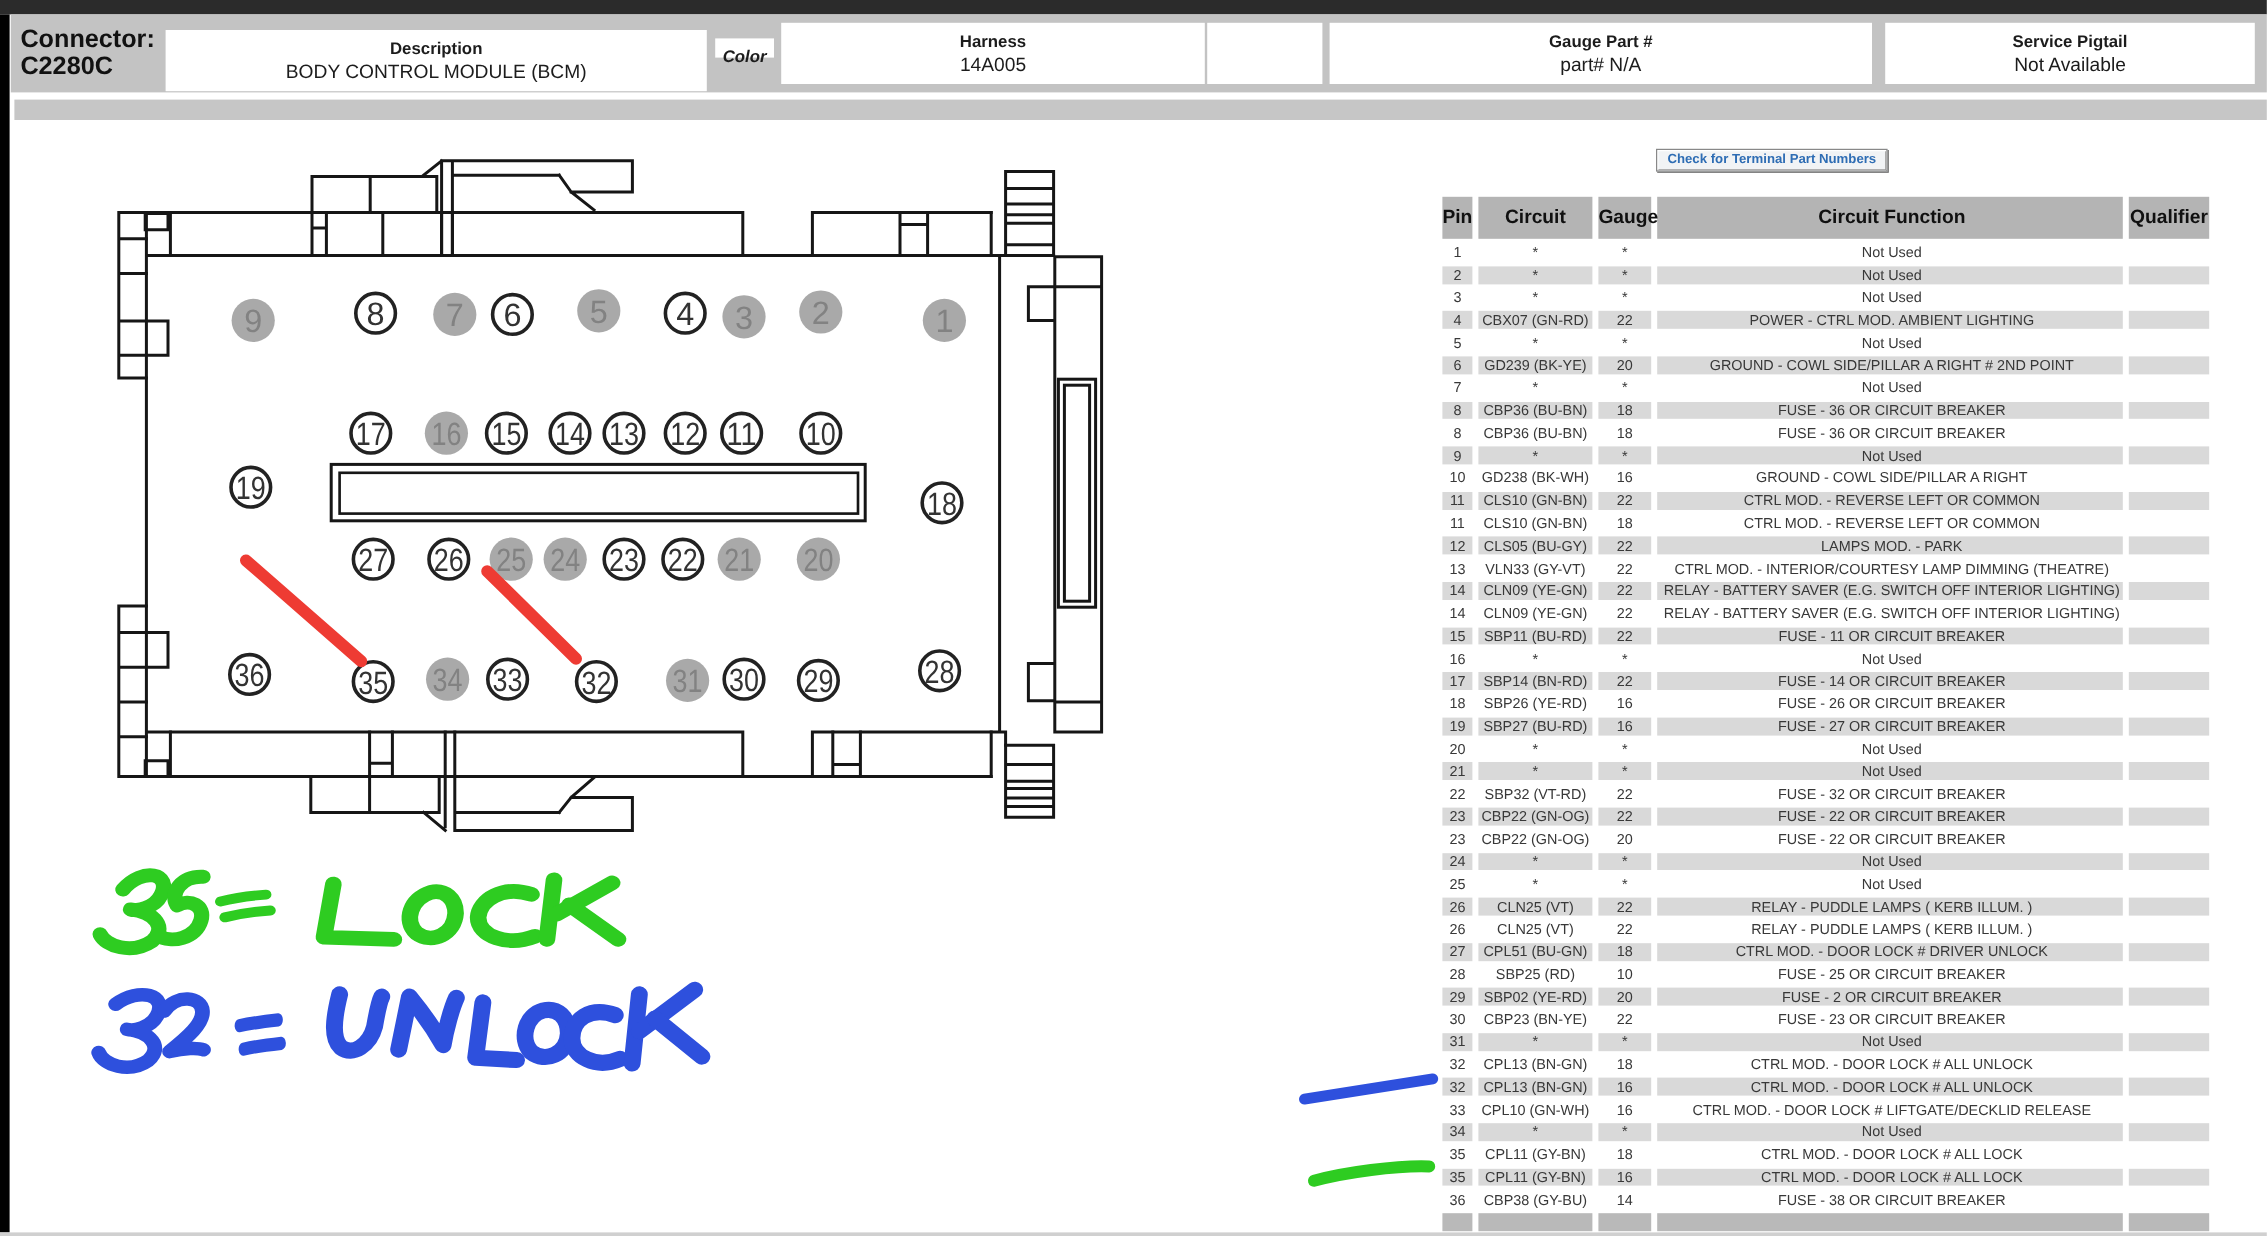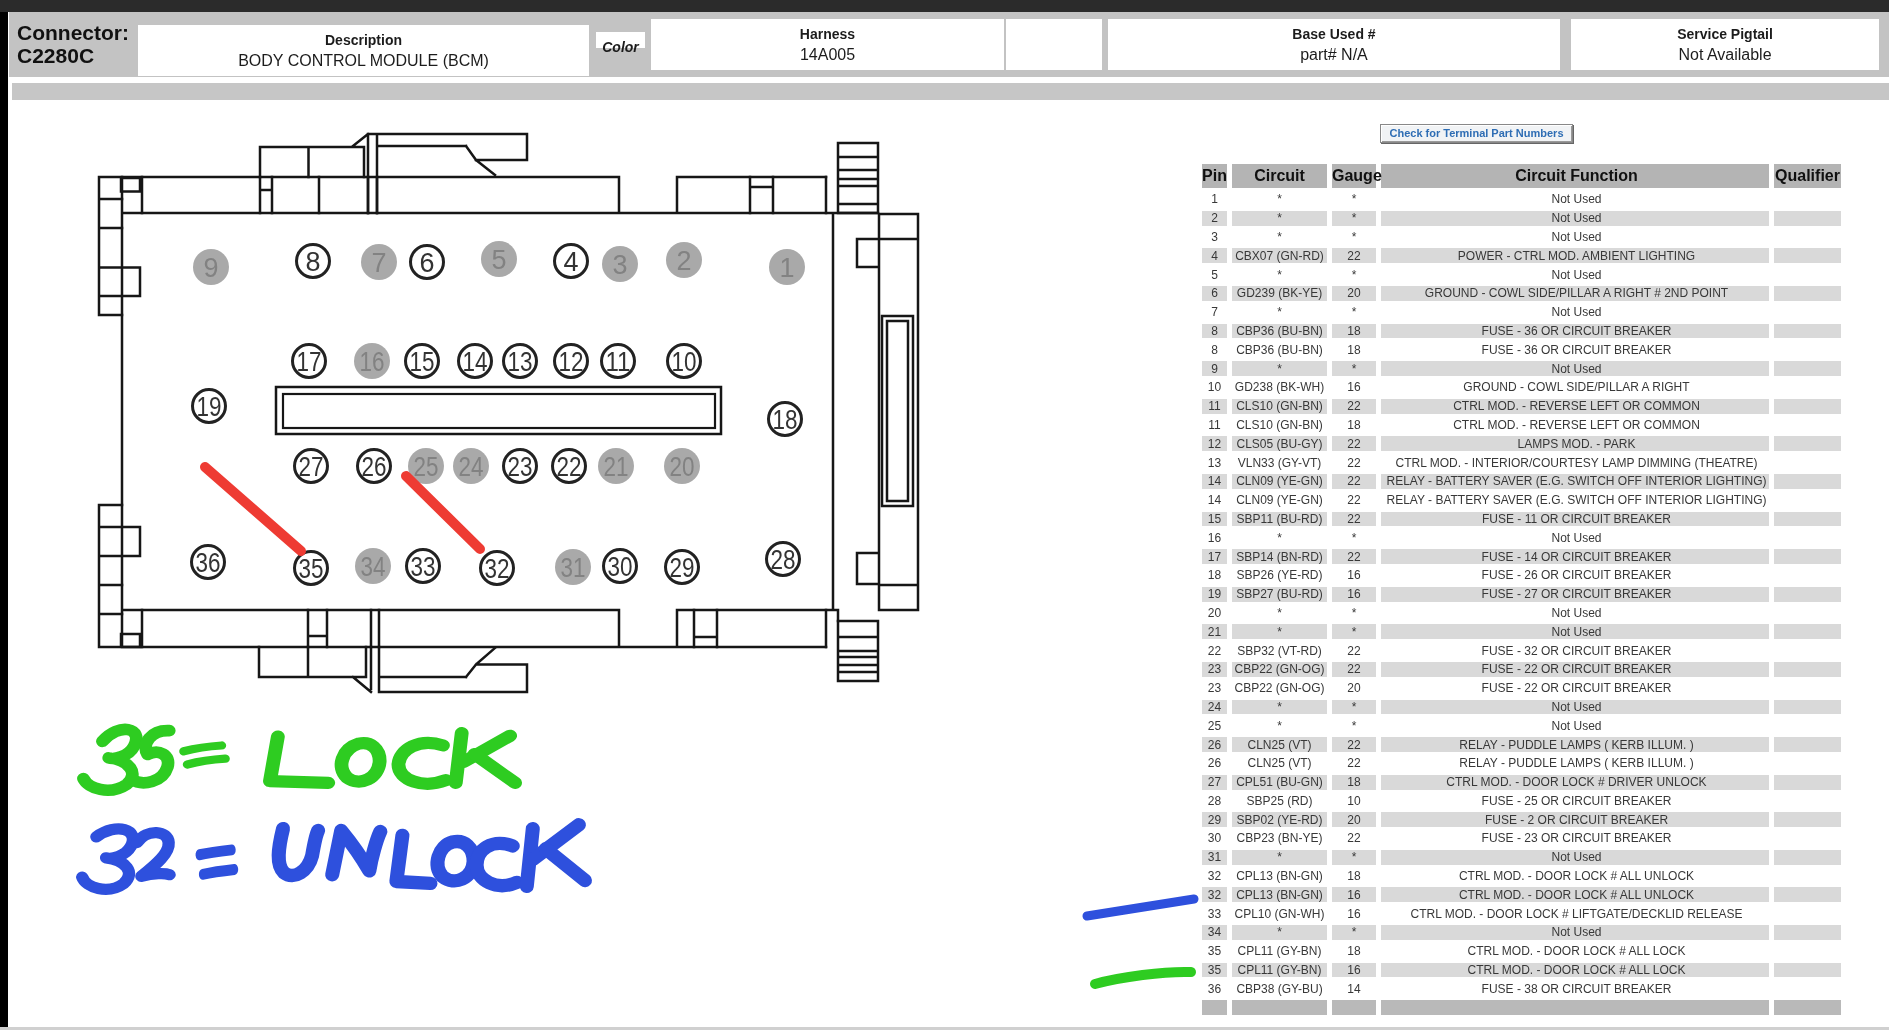--- a/index.html
+++ b/index.html
@@ -3,21 +3,21 @@
 <style>
 * { margin:0; padding:0; box-sizing:border-box; }
 html,body { width:1889px; height:1030px; background:#fff; font-family:"Liberation Sans", sans-serif; overflow:hidden; }
 .abs { position:absolute; }
 .box { position:absolute; background:#fff; text-align:center; }
 .box .lab { font-weight:bold; font-size:14px; color:#1c1c1c; padding-top:7px; }
 .box .val { font-size:16px; color:#1c1c1c; padding-top:4px;text-align:center; }
 #ptable { border-collapse:separate; border-spacing:5px 4px; table-layout:fixed; width:649px; }
 #ptable td { padding:0; font-size:12px; color:#383838; height:14.8px; vertical-align:middle; white-space:nowrap; overflow:hidden; }
 #ptable th { padding:0; vertical-align:middle; white-space:nowrap; }
-#ptable th { background:#b4b4b4; color:#101010; font-size:16px; height:24px; font-weight:bold; }
+#ptable th { background:#b4b4b4; color:#101010; font-size:16px; height:35px; font-weight:bold; }
 #ptable tr.g td { background:#d9d9d9; }
 #ptable tr.last td { background:#b9b9b9; height:14.8px; }
 #ptable .c1 { width:25px; text-align:center; }
 #ptable .c2 { width:95px; text-align:center; }
 #ptable .c3 { width:44px; text-align:center; }
 #ptable .c4 { width:388px; text-align:center; padding-left:3px; }
 #ptable .c5 { width:67px; }
 </style></head>
 <body>
 
@@ -43,21 +43,21 @@
 </div>
 
 <div class="box" style="left:651px;top:19px;width:353px;height:51px;">
   <div class="lab">Harness</div>
   <div class="val">14A005</div>
 </div>
 
 <div class="box" style="left:1006px;top:19px;width:96px;height:51px;"></div>
 
 <div class="box" style="left:1108px;top:19px;width:452px;height:51px;">
-  <div class="lab">Base Used #</div>
+  <div class="lab">Gauge Part #</div>
   <div class="val">part# N/A</div>
 </div>
 
 <div class="box" style="left:1571px;top:19px;width:308px;height:51px;">
   <div class="lab">Service Pigtail</div>
   <div class="val">Not Available</div>
 </div>
 
 <div class="abs" style="left:1380px;top:124px;width:193px;height:19px;background:#f1f3f5;border:1px solid #888;box-shadow:inset 1px 1px 0 #fff, inset -1px -1px 0 #999, 1px 1px 0 #666;text-align:center;line-height:17px;font-size:11px;font-weight:bold;color:#2e6db4;">Check for Terminal Part Numbers</div>
 

